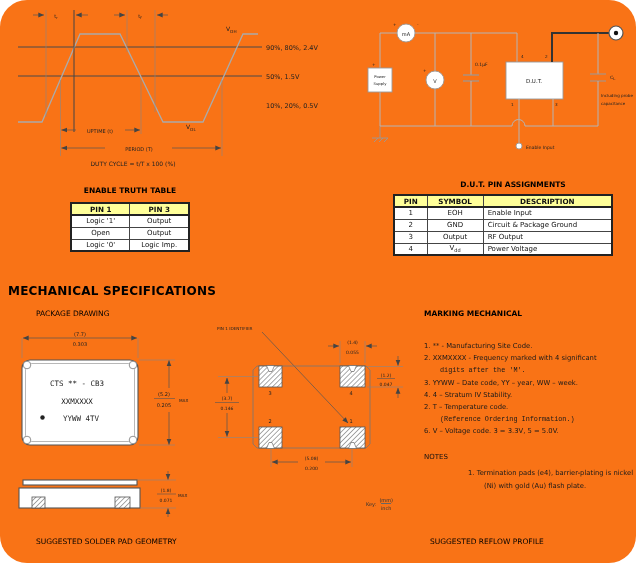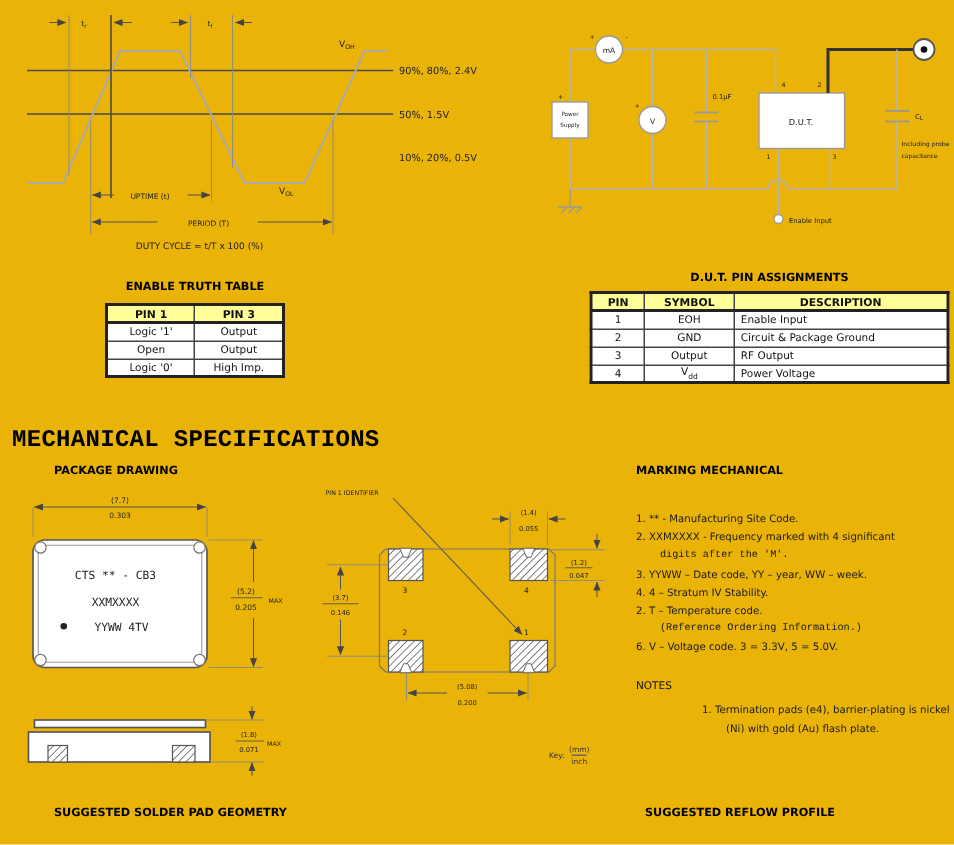--- a/index.html
+++ b/index.html
@@ -1,21 +1,21 @@
 <!DOCTYPE html>
 <html><head>
 <meta charset="utf-8">
 <style>
   * { margin:0; padding:0; box-sizing:border-box; }
   html,body { background:#fff; }
-  .page { position:relative; width:636px; height:563px; background:#eab308;
-          font-family:"DejaVu Sans", sans-serif; color:#111; overflow:hidden; }
+  .page { position:relative; width:636px; height:563px; background:#f97316;
+          font-family:"DejaVu Sans", sans-serif; color:#111; overflow:hidden;border-radius:27px; }
   .abs { position:absolute; }
-  .sec-title { font-weight:bold; font-size:7.5px; color:#000;padding-left:26px; }
-  .heading { font-weight:bold; font-size:16px; letter-spacing:.2px; color:#000;font-family:Liberation Mono, monospace; }
+  .sec-title { font-weight:normal; font-size:7.5px; color:#000;padding-left:26px; }
+  .heading { font-weight:bold; font-size:12px; letter-spacing:.2px; color:#000; }
 
   table { border-collapse:collapse; background:#fff; }
   .dtable { border:2px solid #222; }
   .dtable th, .dtable td { border:1px solid #444; font-size:7px; text-align:center;
                            height:12px; padding:0 2px; font-weight:normal; }
   .dtable th { font-weight:bold; font-size:7.2px; border-bottom:2px solid #222; }
   .dtable td.left { text-align:left; padding-left:4px; }
   .tbl-title { text-align:center; font-weight:bold; font-size:7.5px; margin-bottom:7px; color:#000; }
 
   .textblock { font-size:6.8px; line-height:12.2px; color:#1a1a1a; width:208px; }
@@ -165,29 +165,29 @@
       <tr>
         <td>Logic '1'</td>
         <td>Output</td>
       </tr>
       <tr>
         <td>Open</td>
         <td>Output</td>
       </tr>
       <tr>
         <td>Logic '0'</td>
-        <td>High Imp.</td>
+        <td>Logic Imp.</td>
       </tr>
     </tbody>
       </table>
   </div>
 
   <div class="abs" style="left:393px;top:180px;width:240px">
     <div class="tbl-title" style="margin-bottom:5px">D.U.T. PIN ASSIGNMENTS</div>
-    <table class="dtable" style="width:240px">
+    <table class="dtable" style="width:220px">
       <colgroup>
           <col style="width:36px">
           <col style="width:60px">
           <col style="width:144px">
         </colgroup>
       <tbody>
           <tr class="yellow" style="background: rgb(255, 255, 153);">
         <th>PIN</th>
         <th>SYMBOL</th>
         <th>DESCRIPTION</th>

